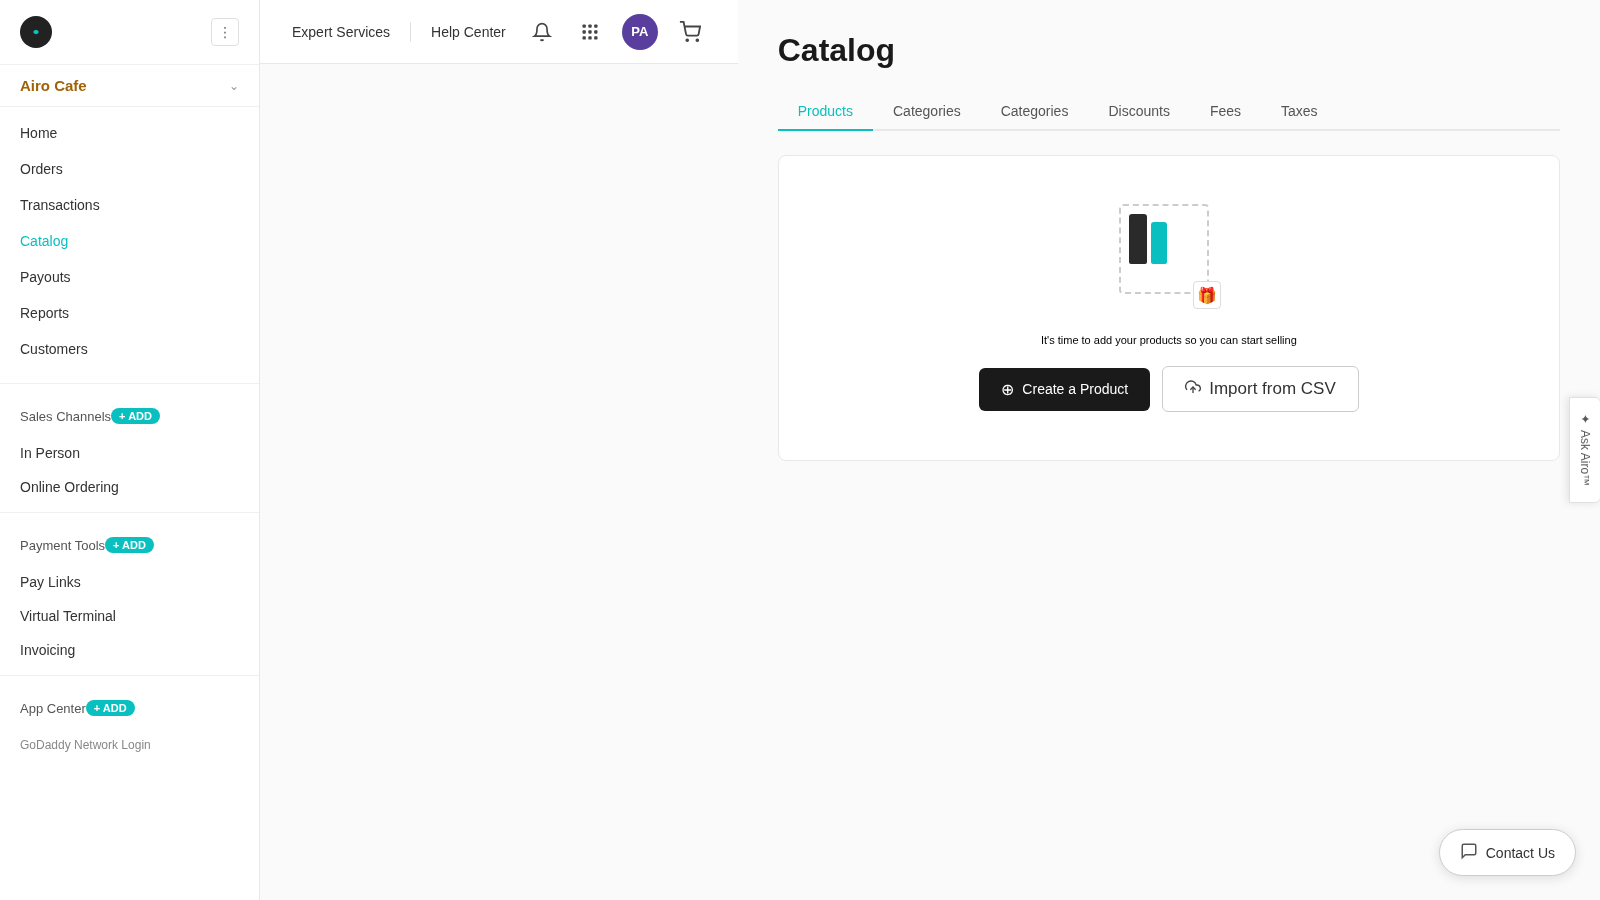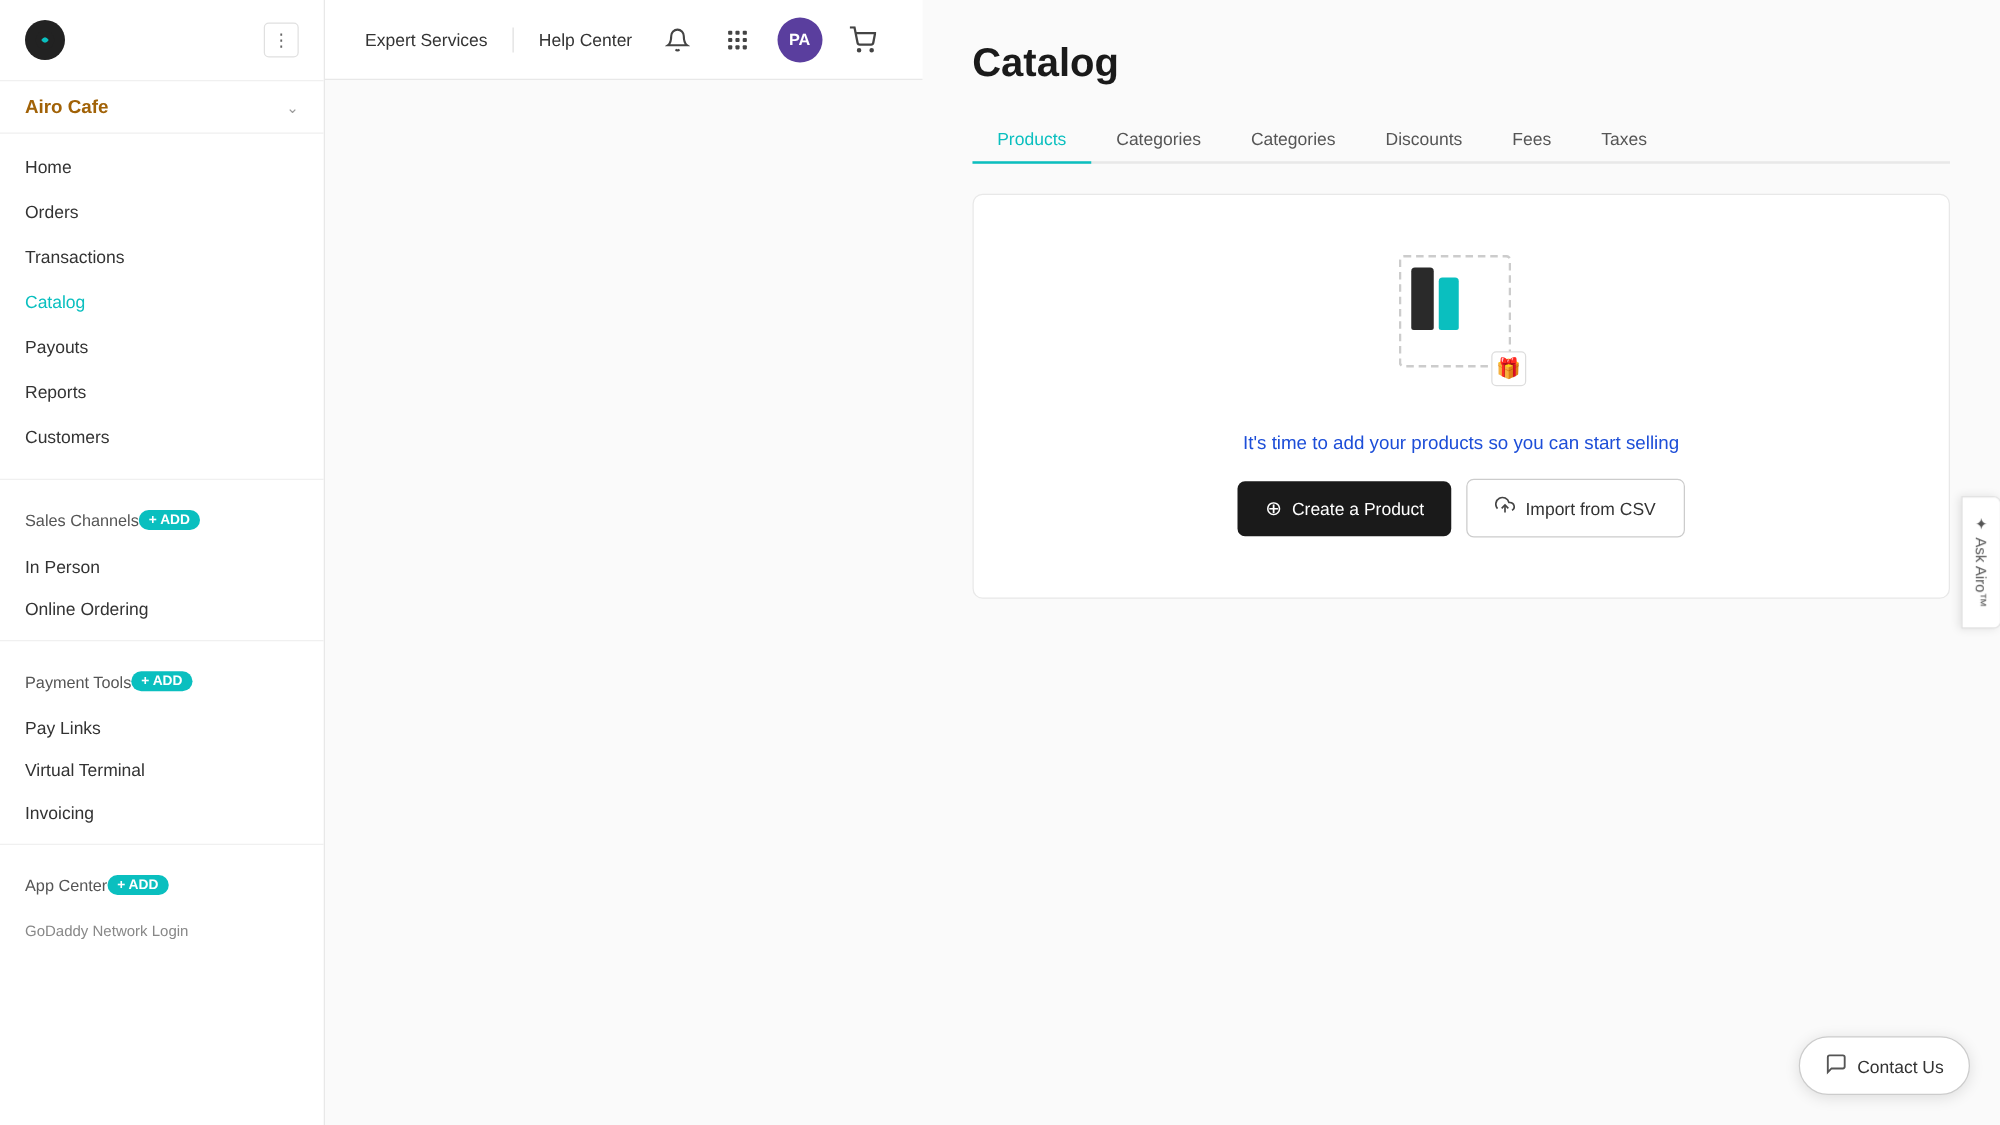--- a/index.html
+++ b/index.html
@@ -282,24 +282,23 @@
       height: 28px;
       background: #fff;
       border: 1px solid #ddd;
       border-radius: 4px;
       display: flex;
       align-items: center;
       justify-content: center;
       font-size: 16px;
     }
     .empty-text {
-      font-size: 15px;
-      color: #1d4ed8;
+      font-size: 11px;
+      color: #000000;
       max-width: 400px;
-      margin-top: 12px;
     }
     .empty-actions {
       display: flex;
       gap: 12px;
       align-items: center;
     }
     .btn-primary {
       background: #1a1a1a;
       color: #fff;
       border: none;
@@ -311,21 +310,21 @@
       display: flex;
       align-items: center;
       gap: 8px;
     }
     .btn-secondary {
       background: #fff;
       color: #333;
       border: 1.5px solid #ccc;
       padding: 12px 22px;
       border-radius: 6px;
-      font-size: 14px;
+      font-size: 17px;
       font-weight: 500;
       cursor: pointer;
       display: flex;
       align-items: center;
       gap: 8px;
     }
     .btn-icon {
       font-size: 16px;
     }
 

